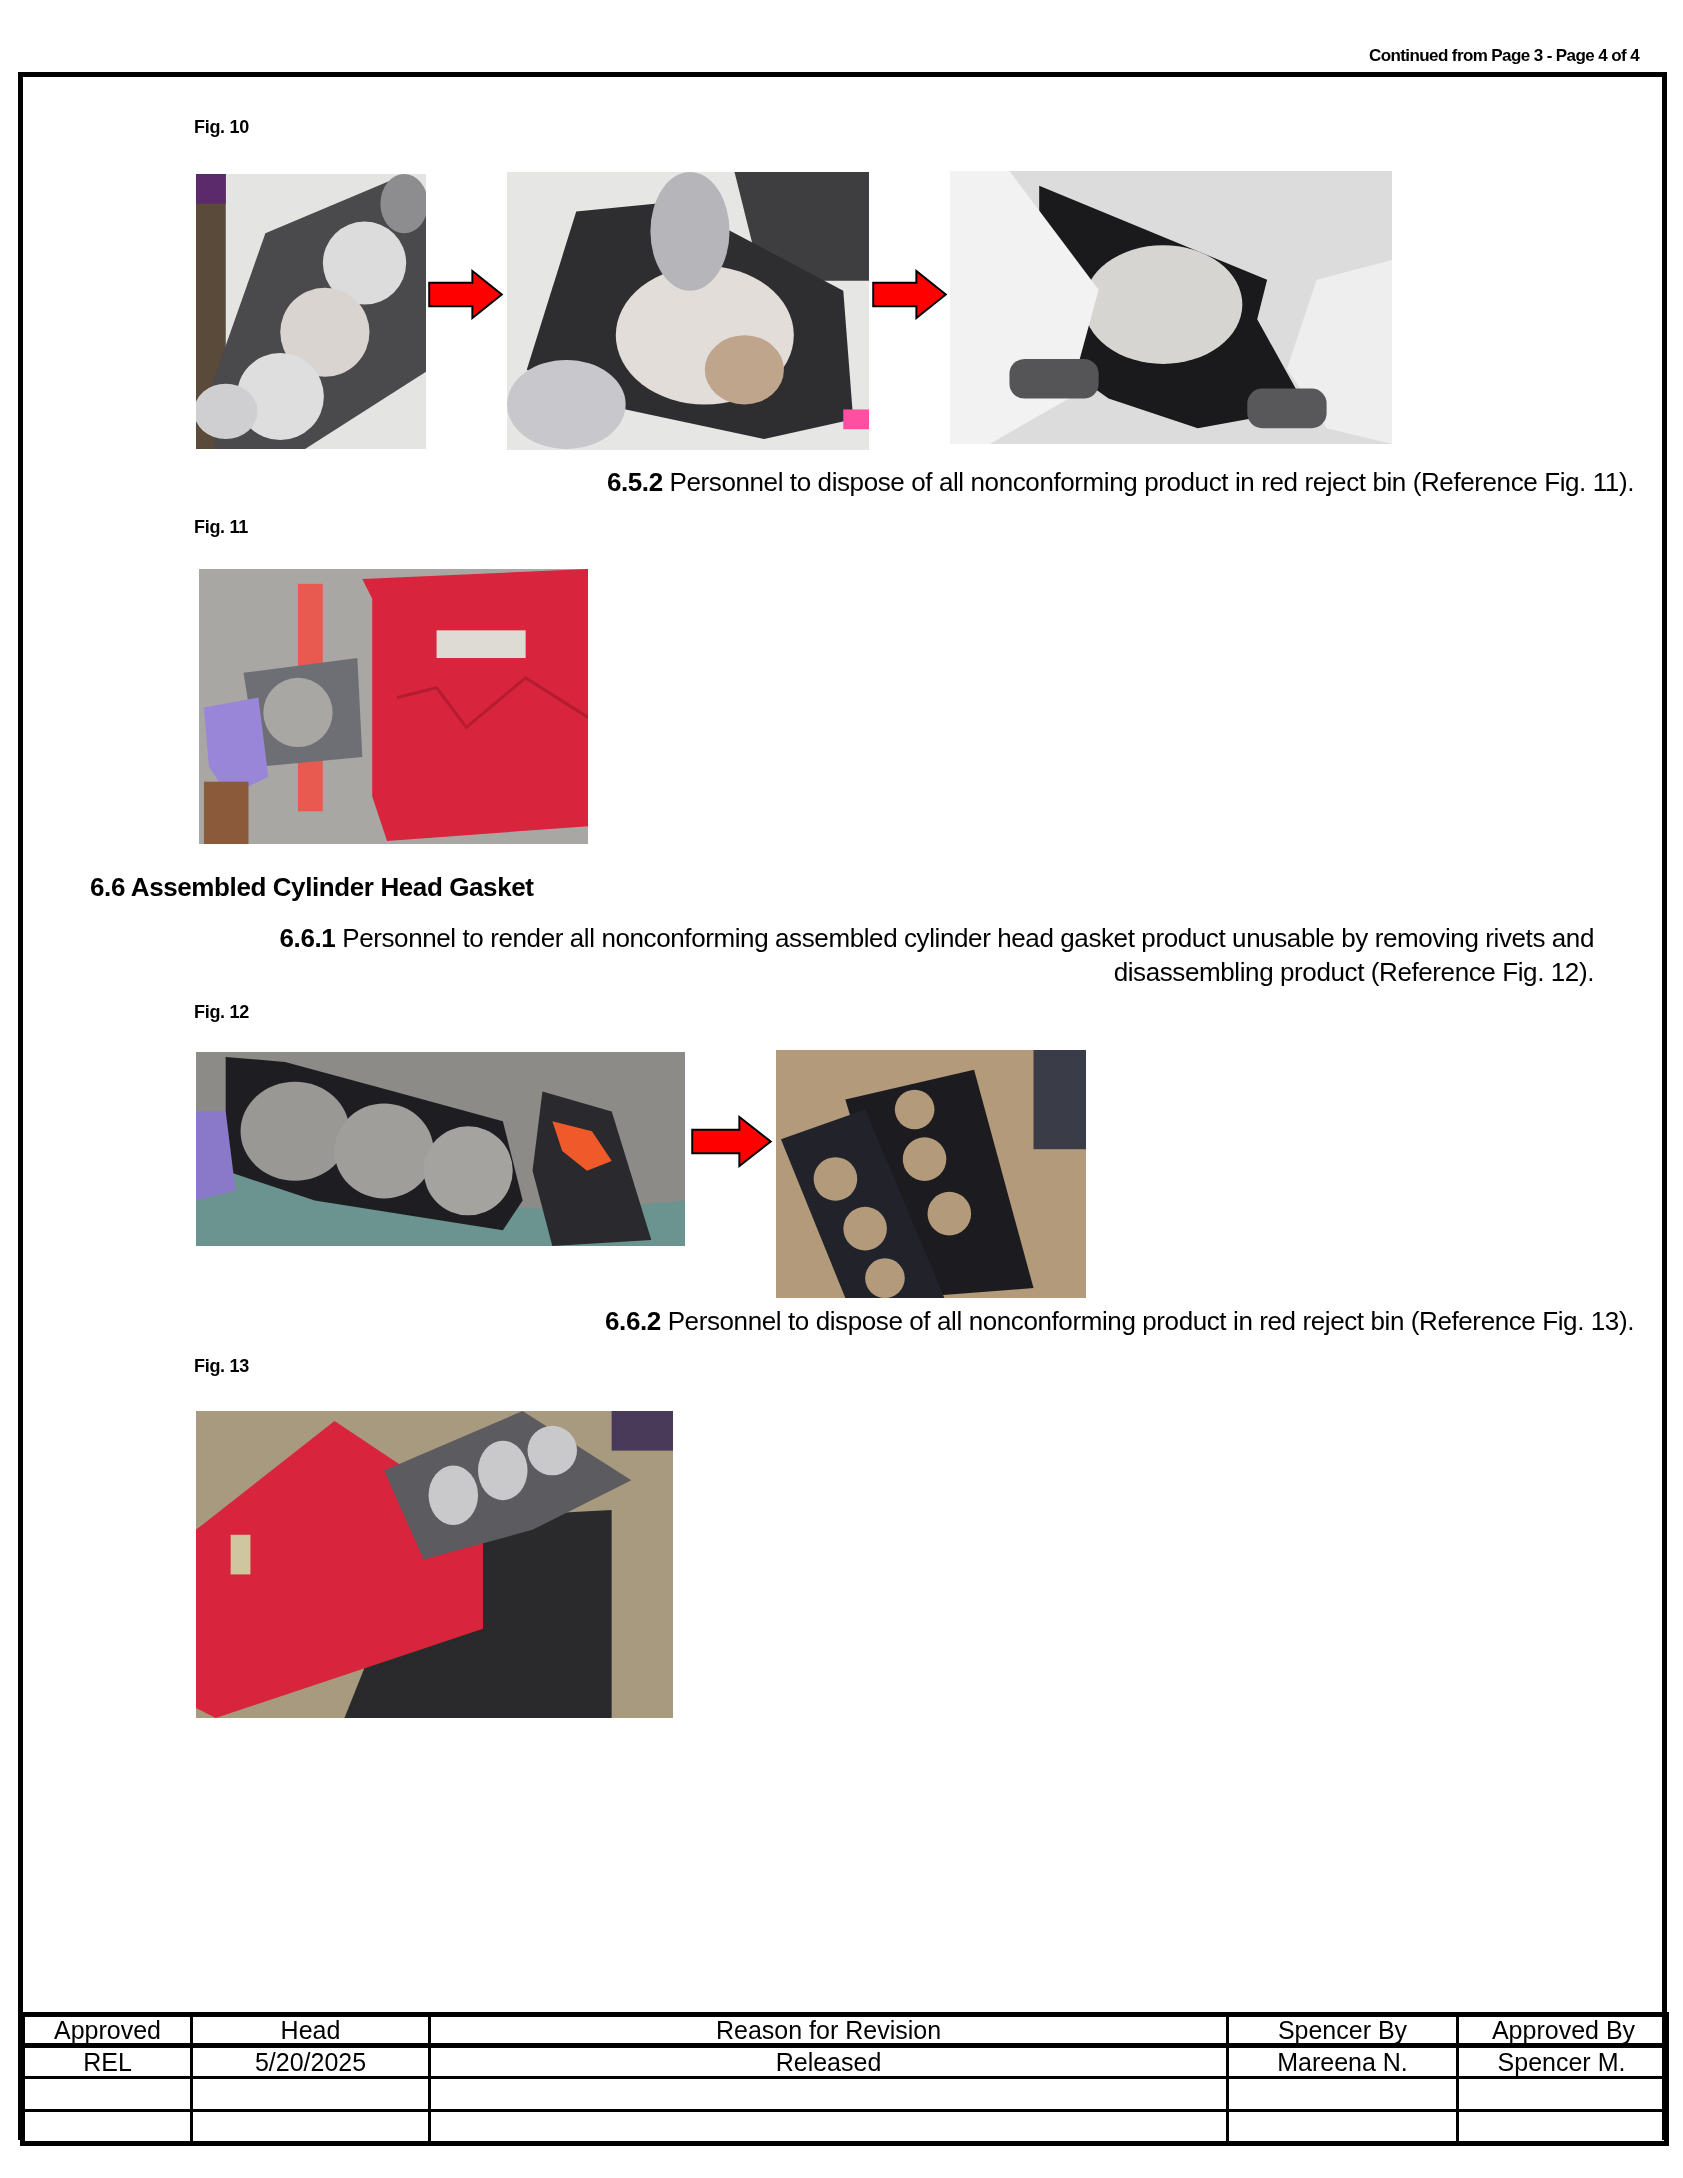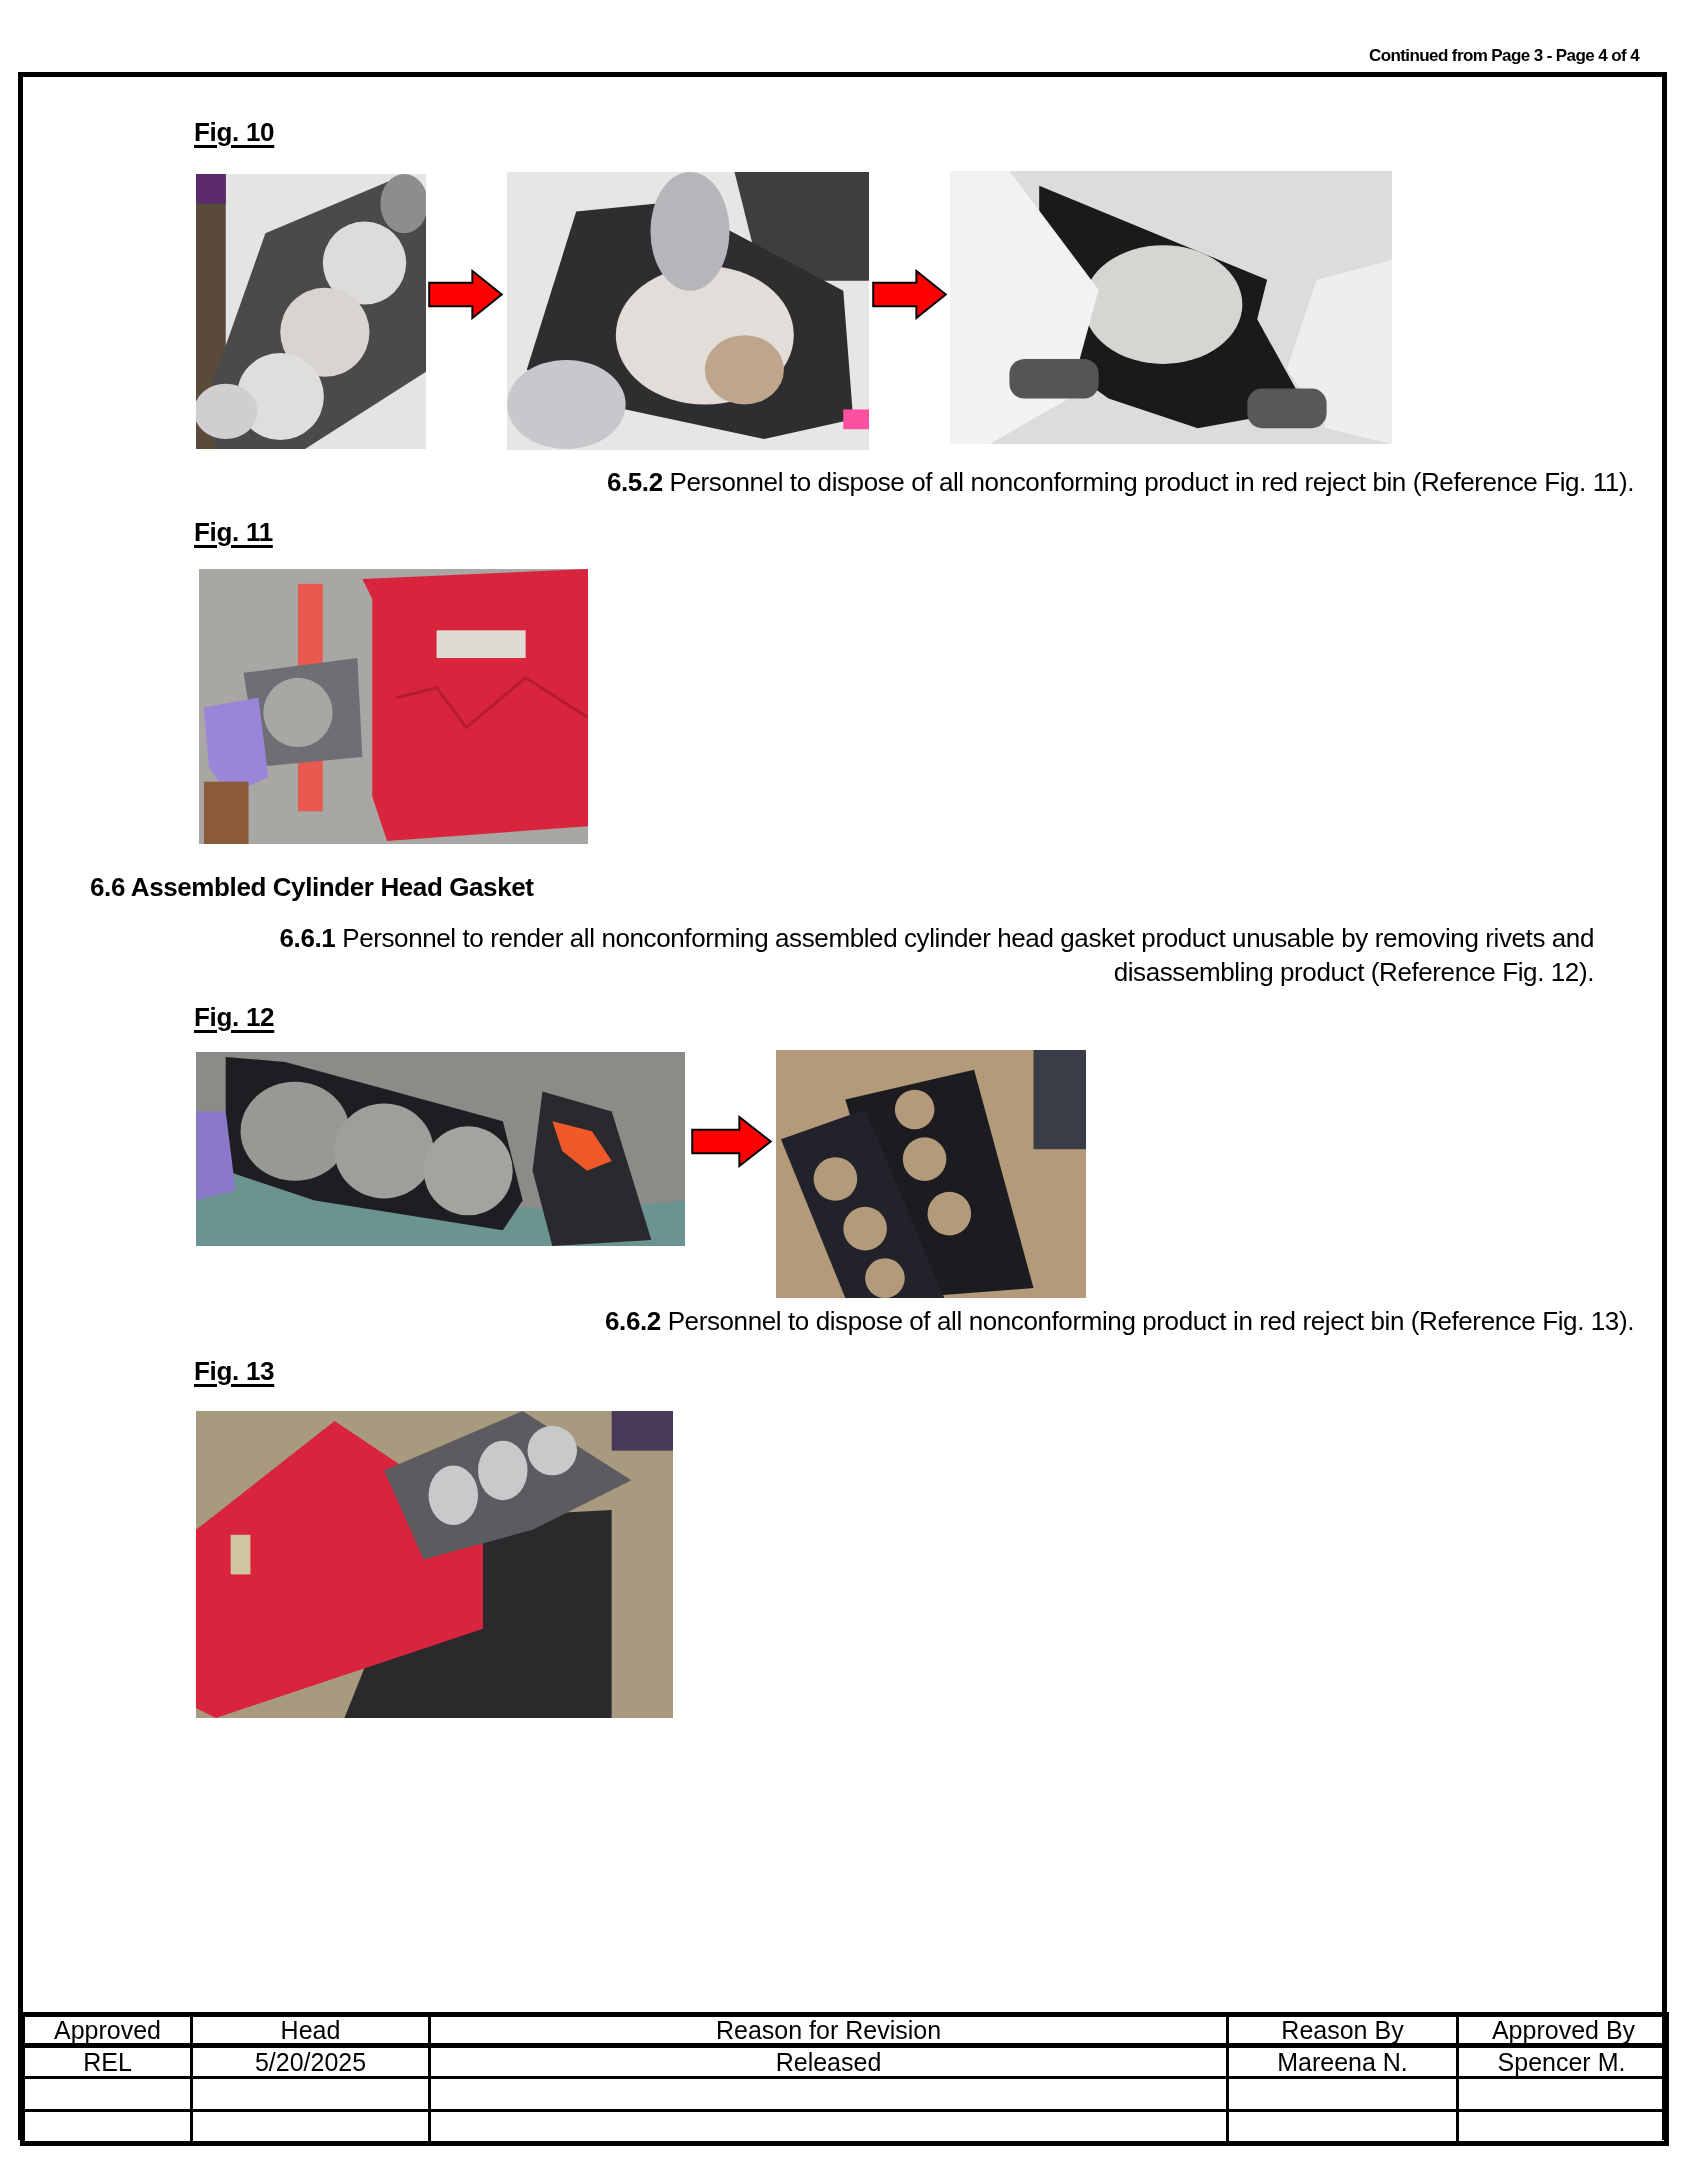--- a/index.html
+++ b/index.html
@@ -1,21 +1,21 @@
 <!DOCTYPE html>
 <html><head>
 <meta charset="utf-8">
 <style>
   html, body { margin:0; padding:0; background:#ffffff; }
   body { width:1683px; height:2178px; position:relative; overflow:hidden;
          font-family:"Liberation Sans", "DejaVu Sans", sans-serif; color:#000; }
   .abs { position:absolute;text-align:right; }
   .page-header { right:44px; top:46px; font-size:17px; font-weight:bold; letter-spacing:-0.6px; white-space:nowrap; }
   .frame { left:18px; top:72px; width:1639px; height:2063px; border:5px solid #000; border-bottom:none; box-sizing:content-box; }
-  .fig-label { font-size:26px; font-weight:bold; text-decoration:underline; text-underline-offset:4px; text-decoration-thickness:3px; letter-spacing:-0.3px; white-space:nowrap; }
+  .fig-label { font-size:18px; font-weight:bold; text-underline-offset:4px; text-decoration-thickness:3px; letter-spacing:-0.3px; white-space:nowrap; }
   .para { font-size:26px; line-height:34px; letter-spacing:-0.4px; }
   .para b { font-weight:bold; }
   .heading { font-size:26px; font-weight:bold; letter-spacing:-0.4px; white-space:nowrap; }
   .photo { overflow:hidden; }
   .photo svg { width:100%; height:100%; display:block; }
   .arrow svg { width:100%; height:100%; display:block; }
   table.rev { position:absolute; left:20px; top:2012px; width:1643px; border-collapse:collapse; table-layout:fixed; }
   table.rev td { border:3px solid #000; font-size:25px; text-align:center; padding:0; line-height:24px; overflow:hidden; white-space:nowrap; }
   table.rev tr.hdr td { height:26px; border-bottom-width:5px; }
   table.rev tr.r td { height:28px; }
@@ -174,21 +174,21 @@
       <col style="width:238px">
       <col style="width:798px">
       <col style="width:230px">
       <col style="width:209px">
   </colgroup>
   <tbody>
       <tr class="hdr">
     <td>Approved</td>
     <td>Head</td>
     <td>Reason for Revision</td>
-    <td>Reason By</td>
+    <td>Spencer By</td>
     <td class="left-align">Approved By</td>
   </tr>
   <tr class="r">
     <td>REL</td>
     <td>5/20/2025</td>
     <td>Released</td>
     <td>Mareena N.</td>
     <td>Spencer M.</td>
   </tr>
   <tr class="r" style="height:33px">

